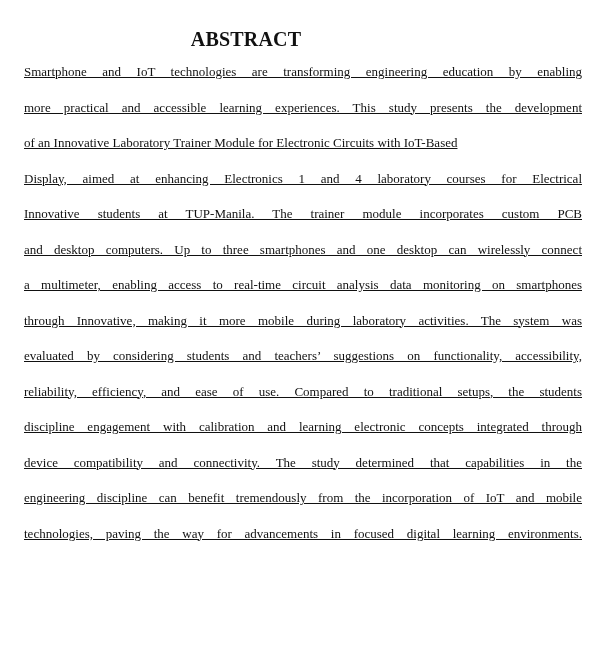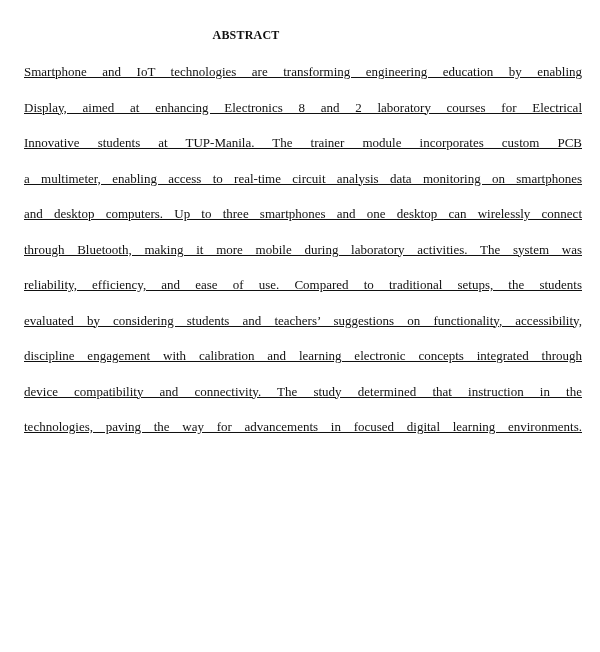--- a/index.html
+++ b/index.html
@@ -1,34 +1,37 @@
 <!DOCTYPE html>
 <html><head>
 <meta charset="utf-8">
 <style>
   html, body { margin: 0; padding: 0; background: #ffffff; }
   body { width: 600px; height: 652px; overflow: hidden; position: relative;
          font-family: "Liberation Serif", "DejaVu Serif", serif; color: #111; }
   .title { position: absolute; top: 28px; left: 0; width: 492px; text-align: center;
-           font-weight: bold; font-size: 12px; letter-spacing: 0.2px; }
+           font-weight: bold; font-size: 20px; letter-spacing: 0.2px; }
   .body { position: absolute; top: 58px; left: 24px; width: 558px; }
   .line { height: 35.5px; line-height: 28px; font-size: 13px; white-space: nowrap;
           text-align: justify; text-align-last: justify; text-decoration: underline; }
   .line.last-left { text-align-last: left; }
 </style>
 </head>
 <body>
 
 <div class="title">ABSTRACT</div>
 
 <div class="body">
   <div class="line">Smartphone and IoT technologies are transforming engineering education by enabling</div>
-  <div class="line">Display, aimed at enhancing Electronics 8 and 2 laboratory courses for Electrical</div>
+  <div class="line">more practical and accessible learning experiences. This study presents the development</div>
+  <div class="line last-left">of an Innovative Laboratory Trainer Module for Electronic Circuits with IoT-Based</div>
+  <div class="line">Display, aimed at enhancing Electronics 1 and 4 laboratory courses for Electrical</div>
   <div class="line">Innovative students at TUP-Manila. The trainer module incorporates custom PCB</div>
+  <div class="line">and desktop computers. Up to three smartphones and one desktop can wirelessly connect</div>
   <div class="line">a multimeter, enabling access to real-time circuit analysis data monitoring on smartphones</div>
-  <div class="line">and desktop computers. Up to three smartphones and one desktop can wirelessly connect</div>
-  <div class="line">through Bluetooth, making it more mobile during laboratory activities. The system was</div>
+  <div class="line">through Innovative, making it more mobile during laboratory activities. The system was</div>
+  <div class="line">evaluated by considering students and teachers’ suggestions on functionality, accessibility,</div>
   <div class="line">reliability, efficiency, and ease of use. Compared to traditional setups, the students</div>
-  <div class="line">evaluated by considering students and teachers’ suggestions on functionality, accessibility,</div>
   <div class="line">discipline engagement with calibration and learning electronic concepts integrated through</div>
-  <div class="line">device compatibility and connectivity. The study determined that instruction in the</div>
+  <div class="line">device compatibility and connectivity. The study determined that capabilities in the</div>
+  <div class="line">engineering discipline can benefit tremendously from the incorporation of IoT and mobile</div>
   <div class="line">technologies, paving the way for advancements in focused digital learning environments.</div>
 </div>
 
 </body></html>

